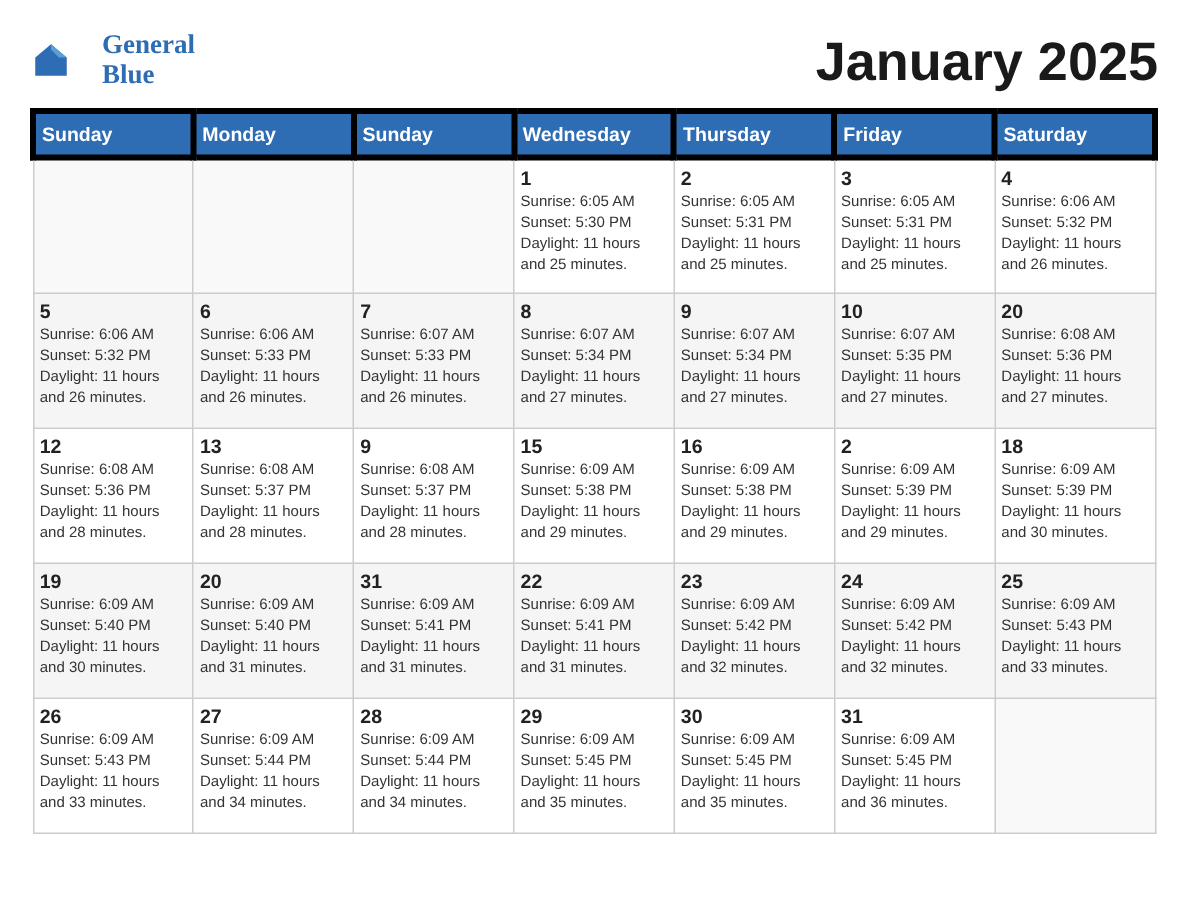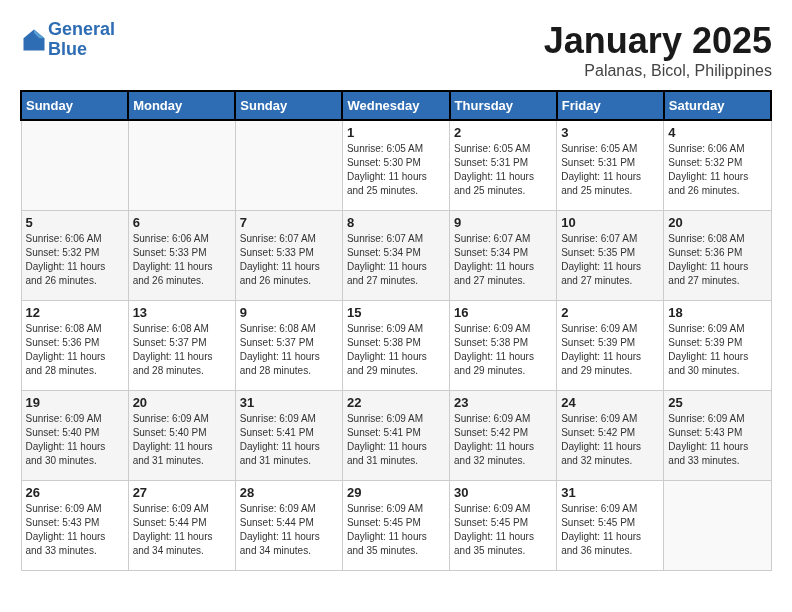--- a/index.html
+++ b/index.html
@@ -12,37 +12,37 @@
     }
     .header-area {
       display: flex;
       justify-content: space-between;
       align-items: flex-start;
       margin-bottom: 10px;
     }
     .logo {
       display: flex;
       align-items: center;
-      gap: 0;
+      gap: 20px;
+      font-family: Liberation Serif, serif;
     }
     .logo-text {
       font-size: 18px;
       font-weight: bold;
       color: #1a1a1a;
       line-height: 1.1;
     }
     .logo-text span {
       color: #2e6db4;
     }
     .logo-icon {
       width: 28px;
       height: 28px;
     }
     .title-area {
-      text-align: right;
     }
     .main-title {
       font-size: 36px;
       font-weight: bold;
       color: #1a1a1a;
     }
     .subtitle {
       font-size: 16px;
       color: #444;
     }
@@ -51,21 +51,21 @@
       border-collapse: collapse;
       table-layout: fixed;
     }
     th {
       background-color: #2e6db4;
       color: #fff;
       font-size: 13px;
       font-weight: bold;
       padding: 6px 4px;
       text-align: left;
-      border: 2px solid #000000;
+      border: 4px solid #000000;
     }
     td {
       border: 1px solid #ccc;
       vertical-align: top;
       padding: 4px;
       font-size: 10.5px;
       color: #222;
       height: 90px;
       background: #fff;
     }
@@ -98,21 +98,20 @@
       <polygon points="16,4 28,14 28,28 4,28 4,14" fill="#2e6db4"></polygon>
       <polygon points="16,4 28,14 22,14 16,8" fill="#5a9fd4"></polygon>
     </svg>
     <div class="logo-text">
       <div><span>General</span></div>
       <div><span>Blue</span></div>
     </div>
   </div>
   <div class="title-area">
     <div class="main-title">January 2025</div>
-    <div class="subtitle">Palanas, Bicol, Philippines</div>
   </div>
 </div>
 
 <table>
   <thead>
     <tr>
     <th>Sunday</th>
         <th>Monday</th>
         <th>Sunday</th>
         <th>Wednesday</th>

